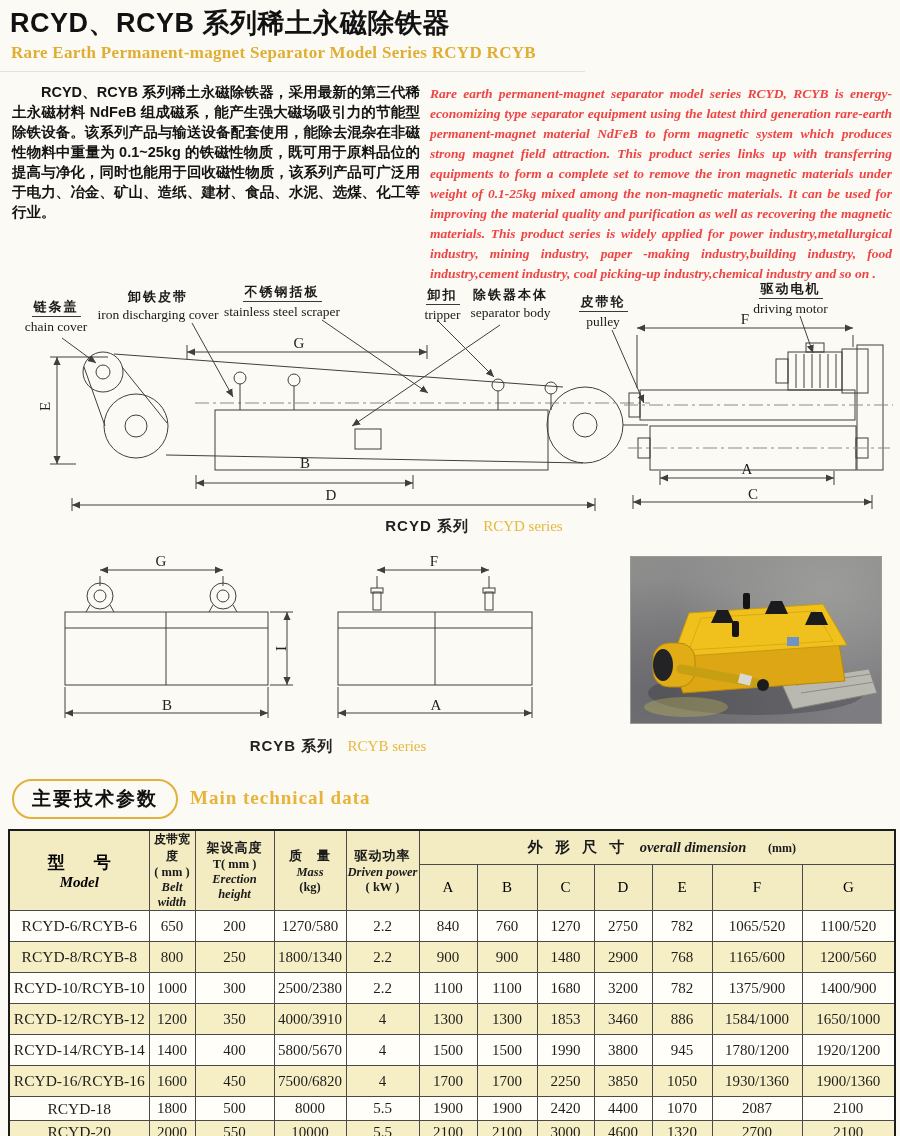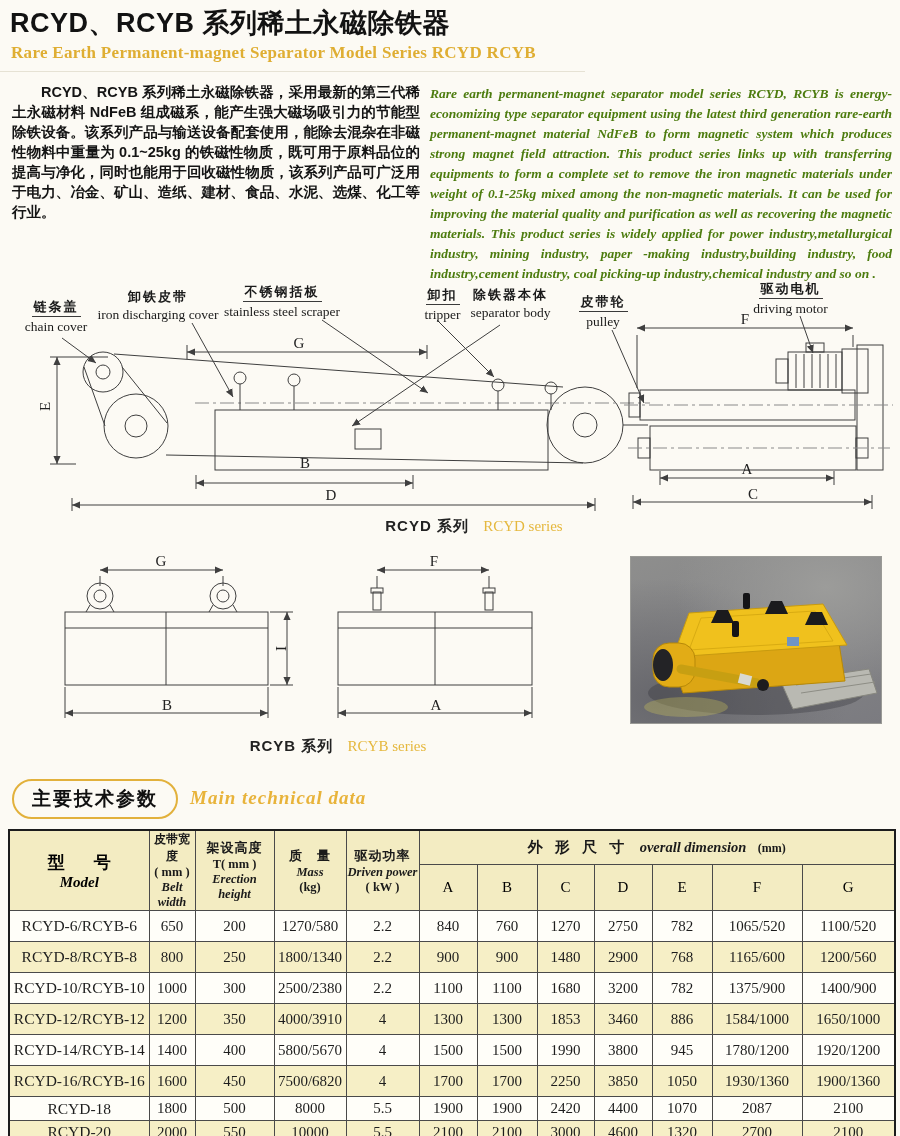--- a/index.html
+++ b/index.html
@@ -9,21 +9,21 @@
 
   
   #title{left:10px;top:5px;font-size:27px;font-weight:bold;color:#121212;letter-spacing:.5px;}
   #subtitle{left:11px;top:43px;font-size:17px;font-weight:bold;color:#dfae33;
             font-family:"Liberation Serif",serif;letter-spacing:.3px;}
   #hdr-rule{left:0;top:71px;width:585px;height:1px;background:#e6e2d4;}
 
   
   #intro-cn{left:12px;top:82px;width:408px;font-size:14.5px;line-height:20px;color:#141414;
             font-weight:bold;text-align:justify;text-indent:2em;}
-  #intro-en{left:430px;top:84px;width:462px;font-size:13.5px;line-height:20px;color:#4d7c0f;
+  #intro-en{left:430px;top:84px;width:462px;font-size:13.5px;line-height:20px;color:#ef4444;
             font-family:"Liberation Serif",serif;font-style:italic;font-weight:bold;text-align:justify;}
 
   
   .dia{position:absolute;left:0;width:900px;}
   svg.draw{position:absolute;left:0;top:0;}
   .dlbl{position:absolute;text-align:center;color:#1a1a1a;line-height:1.12;}
   .dlbl .cn{display:inline-block;font-size:13px;font-weight:bold;letter-spacing:2px;}
   .dlbl .cn.ul{border-bottom:1px solid #3a3a3a;padding:0 2px 1px;}
   .dlbl .en{display:block;font-family:"Liberation Serif",serif;font-size:13.5px;margin-top:2px;}
   .dimL{position:absolute;width:18px;text-align:center;font-family:"Liberation Serif",serif;
@@ -38,40 +38,40 @@
          background:
            radial-gradient(ellipse at 78% 18%, #9c9c9a 0%, rgba(150,150,150,0) 55%),
            radial-gradient(ellipse at 12% 85%, #67676c 0%, rgba(120,120,120,0) 60%),
            linear-gradient(160deg,#8e8e8d,#7b7b80);}
 
   
   #tech-pill{left:12px;top:779px;width:162px;height:36px;border:2px solid #e2b13c;border-radius:20px;
              display:flex;align-items:center;justify-content:center;font-size:19px;font-weight:bold;
              letter-spacing:2px;color:#101010;background:#fcfaf4;}
   #tech-en{left:190px;top:787px;font-size:19px;font-weight:bold;color:#e8b33a;
-           font-family:"Liberation Serif",serif;letter-spacing:1px;font-style:italic;}
+           font-family:"Liberation Serif",serif;letter-spacing:1px;}
 
   
   #spec-table{left:8px;top:829px;}
   table{border-collapse:collapse;table-layout:fixed;width:888px;border:2px solid #1c1c1c;}
   th,td{border:1px solid #4a4a4a;text-align:center;vertical-align:middle;padding:0;overflow:hidden;}
   thead th{background:#f3ecc2;}
   thead tr.h1{height:26px;}
   thead tr.h2{height:34px;}
   tbody tr{height:31px;background:#fffef9;}
   tbody tr.alt{background:#f6efc6;}
   tbody tr.short{height:24px;}
   td{font-family:"Liberation Serif",serif;font-size:15px;color:#1d1d1d;}
   td.mcell{font-size:15.5px;}
   .h-cn{display:block;font-size:13px;font-weight:bold;letter-spacing:1px;color:#1a1a1a;}
   .h-unit{display:block;font-size:12.5px;font-family:"Liberation Serif",serif;color:#1a1a1a;}
   .h-en{display:block;font-size:12.5px;font-family:"Liberation Serif",serif;font-style:italic;color:#1a1a1a;}
   .model-cn{display:block;font-size:17px;font-weight:bold;letter-spacing:6px;text-indent:6px;}
   .model-en{display:block;font-size:15px;font-family:"Liberation Serif",serif;font-style:italic;font-weight:bold;}
-  th.ov .h-cn,th.ov .h-en,th.ov .h-unit{display:inline;}
+  th.ov .h-cn,th.ov .h-en,th.ov .h-unit{display:inline;margin-left:10px;}
   th.ov .h-cn{font-size:15px;letter-spacing:4px;}
   th.ov .h-en{font-size:14.5px;margin:0 7px;}
   th.ov .h-unit{font-size:12px;}
   th.dimcol{font-family:"Liberation Serif",serif;font-size:15px;font-weight:normal;}
 </style>
 </head>
 <body>
 
 <div id="page">
 

